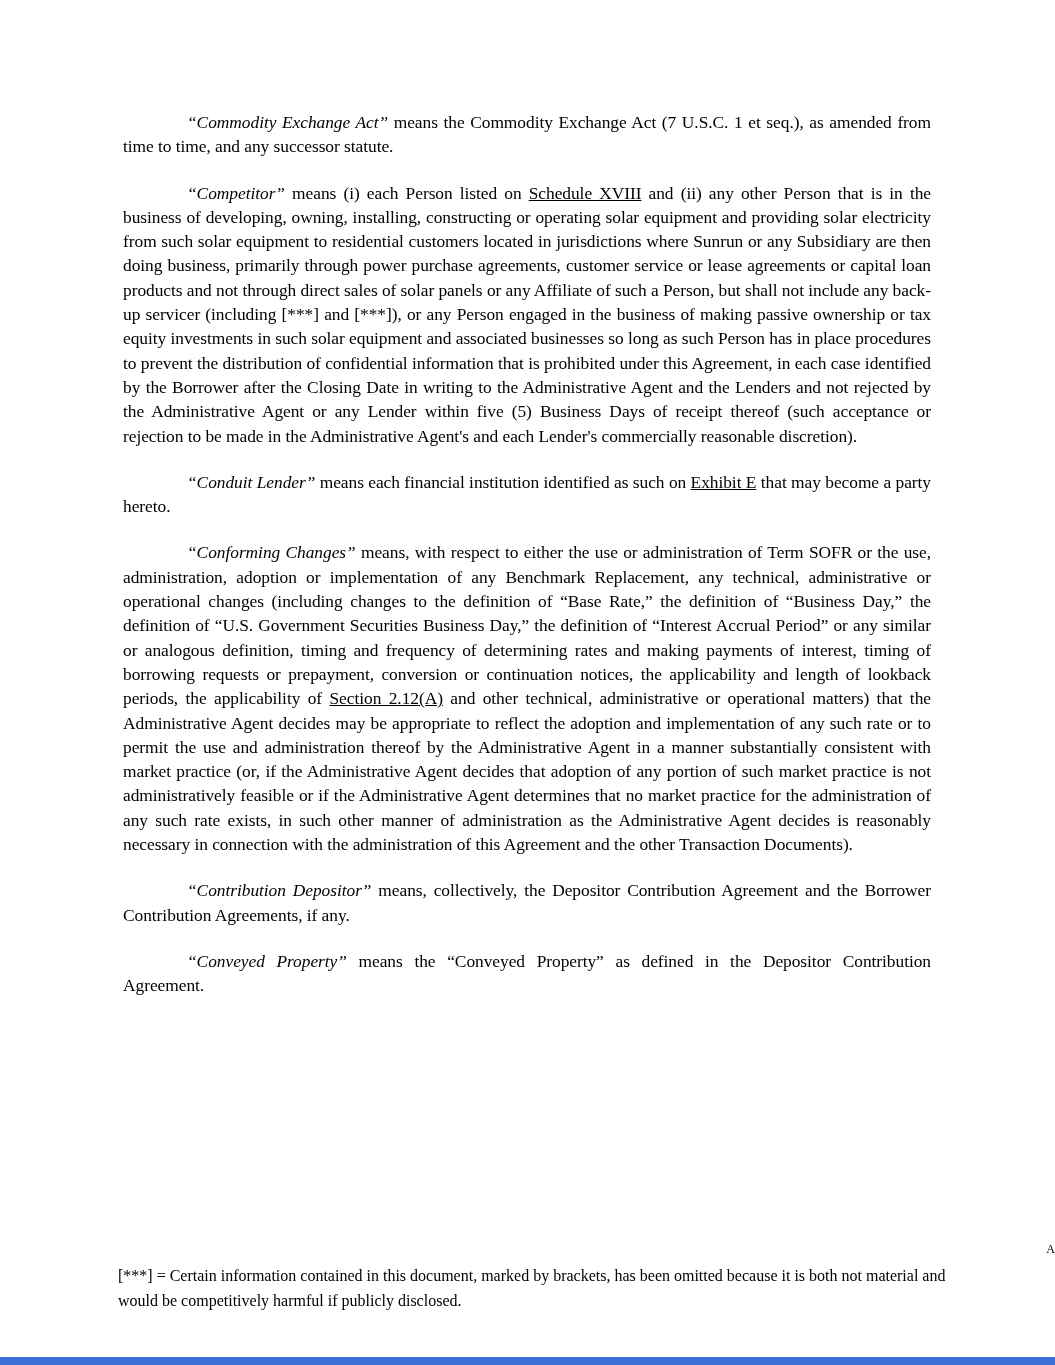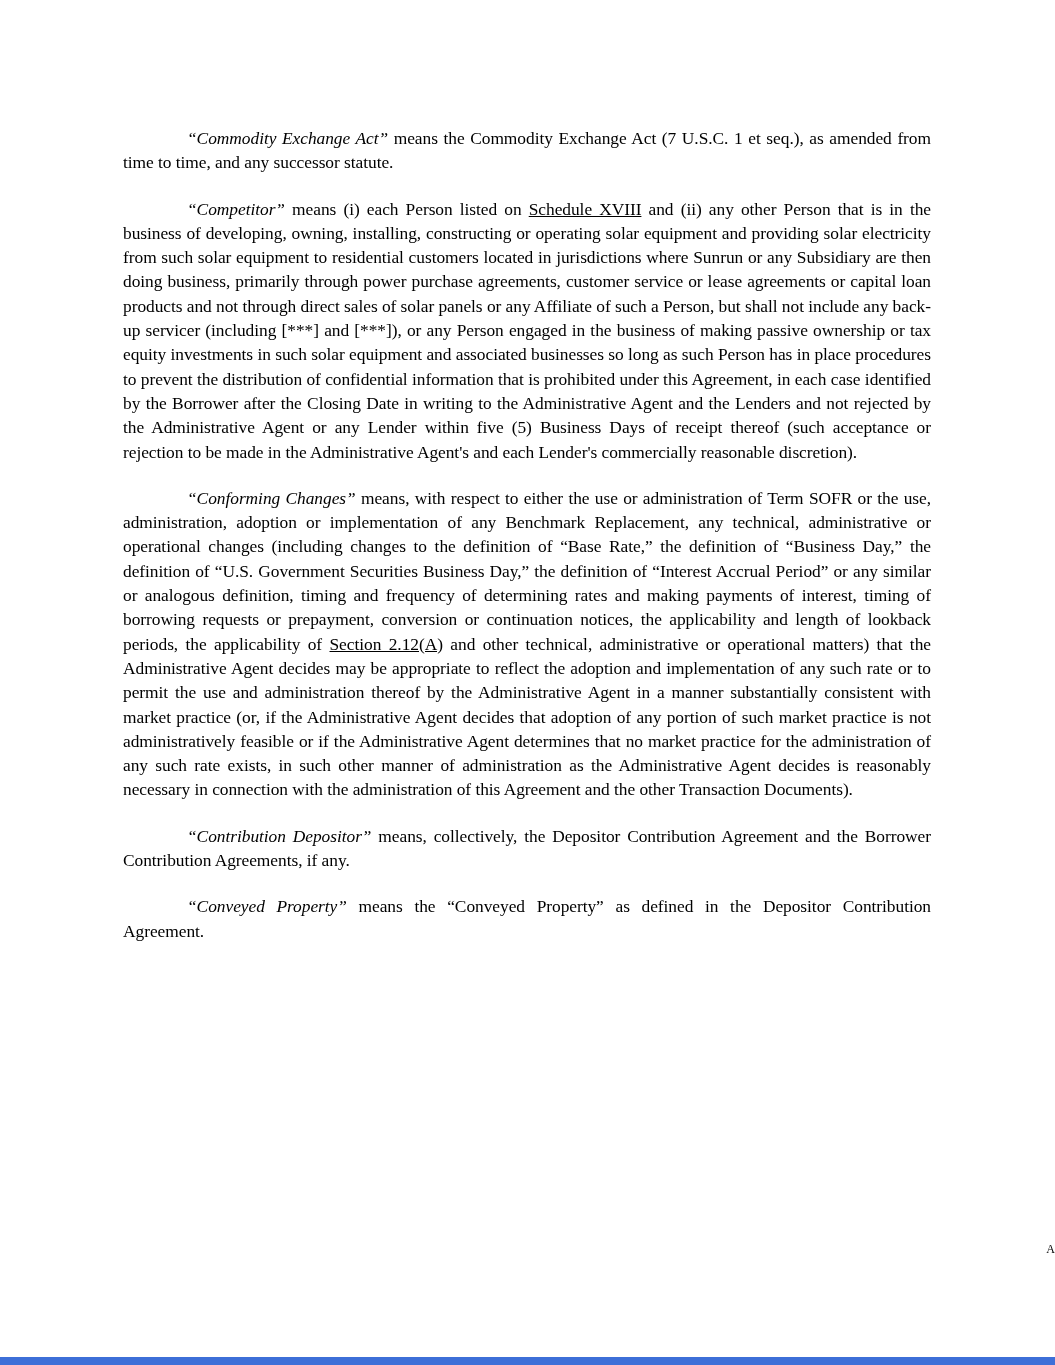--- a/index.html
+++ b/index.html
@@ -15,21 +15,21 @@
     font-family: "Liberation Serif", "DejaVu Serif", serif;
     color: #000000;
   }
   .page {
     position: absolute;
     inset: 0;
   }
   .body-text {
     position: absolute;
     left: 123px;
-    top: 126px;
+    top: 110px;
     width: 808px;
   }
   p.para {
     margin: 0 0 22px 0;
     text-indent: 64px;
     text-align: justify;
     font-size: 17.4px;
     line-height: 24.3px;
     letter-spacing: -0.05px;
   }
@@ -68,19 +68,21 @@
     height: 8px;
   }
 </style>
 </head>
 <body style="background: rgb(255, 255, 255); color: rgb(0, 0, 0);">
 
 <div class="page">
   <div class="body-text" id="paragraphs">
       <p class="para"><span class="term">“Commodity Exchange Act”</span><span> means the Commodity Exchange Act (7 U.S.C. 1 et seq.), as amended from time to time, and any successor statute.</span></p>
       <p class="para"><span class="term">“Competitor”</span><span> means (i) each Person listed on </span><span class="xref">Schedule XVIII</span><span> and (ii) any other Person that is in the business of developing, owning, installing, constructing or operating solar equipment and providing solar electricity from such solar equipment to residential customers located in jurisdictions where Sunrun or any Subsidiary are then doing business, primarily through power purchase agreements, customer service or lease agreements or capital loan products and not through direct sales of solar panels or any Affiliate of such a Person, but shall not include any back-up servicer (including [***] and [***]), or any Person engaged in the business of making passive ownership or tax equity investments in such solar equipment and associated businesses so long as such Person has in place procedures to prevent the distribution of confidential information that is prohibited under this Agreement, in each case identified by the Borrower after the Closing Date in writing to the Administrative Agent and the Lenders and not rejected by the Administrative Agent or any Lender within five (5) Business Days of receipt thereof (such acceptance or rejection to be made in the Administrative Agent's and each Lender's commercially reasonable discretion).</span></p>
+      <p class="para"><span class="term">“Conduit Lender”</span><span> means each financial institution identified as such on </span><span class="xref">Exhibit E</span><span> that may become a party hereto.</span></p>
       <p class="para"><span class="term">“Conforming Changes”</span><span> means, with respect to either the use or administration of Term SOFR or the use, administration, adoption or implementation of any Benchmark Replacement, any technical, administrative or operational changes (including changes to the definition of “Base Rate,” the definition of “Business Day,” the definition of “U.S. Government Securities Business Day,” the definition of “Interest Accrual Period” or any similar or analogous definition, timing and frequency of determining rates and making payments of interest, timing of borrowing requests or prepayment, conversion or continuation notices, the applicability and length of lookback periods, the applicability of </span><span class="xref">Section 2.12(A)</span><span> and other technical, administrative or operational matters) that the Administrative Agent decides may be appropriate to reflect the adoption and implementation of any such rate or to permit the use and administration thereof by the Administrative Agent in a manner substantially consistent with market practice (or, if the Administrative Agent decides that adoption of any portion of such market practice is not administratively feasible or if the Administrative Agent determines that no market practice for the administration of any such rate exists, in such other manner of administration as the Administrative Agent decides is reasonably necessary in connection with the administration of this Agreement and the other Transaction Documents).</span></p>
       <p class="para"><span class="term">“Contribution Depositor”</span><span> means, collectively, the Depositor Contribution Agreement and the Borrower Contribution Agreements, if any.</span></p>
       <p class="para"><span class="term">“Conveyed Property”</span><span> means the “Conveyed Property” as defined in the Depositor Contribution Agreement.</span></p>
     </div>
   <div class="page-number">A-14</div>
+  <div class="footnote">[***] = Certain information contained in this document, marked by brackets, has been omitted because it is both not material and would be competitively harmful if publicly disclosed.</div>
   <div class="bottom-bar" style="background: rgb(61, 111, 216);"></div>
 </div>
 
 </body></html>

